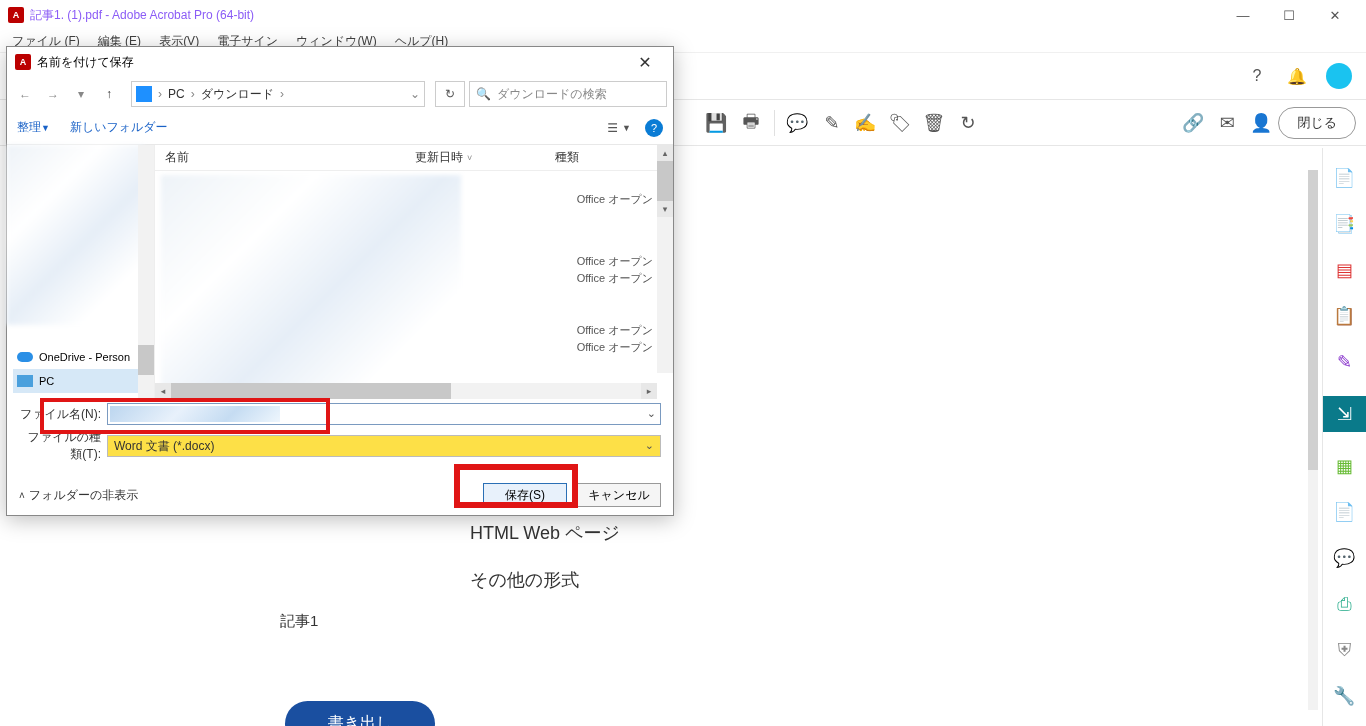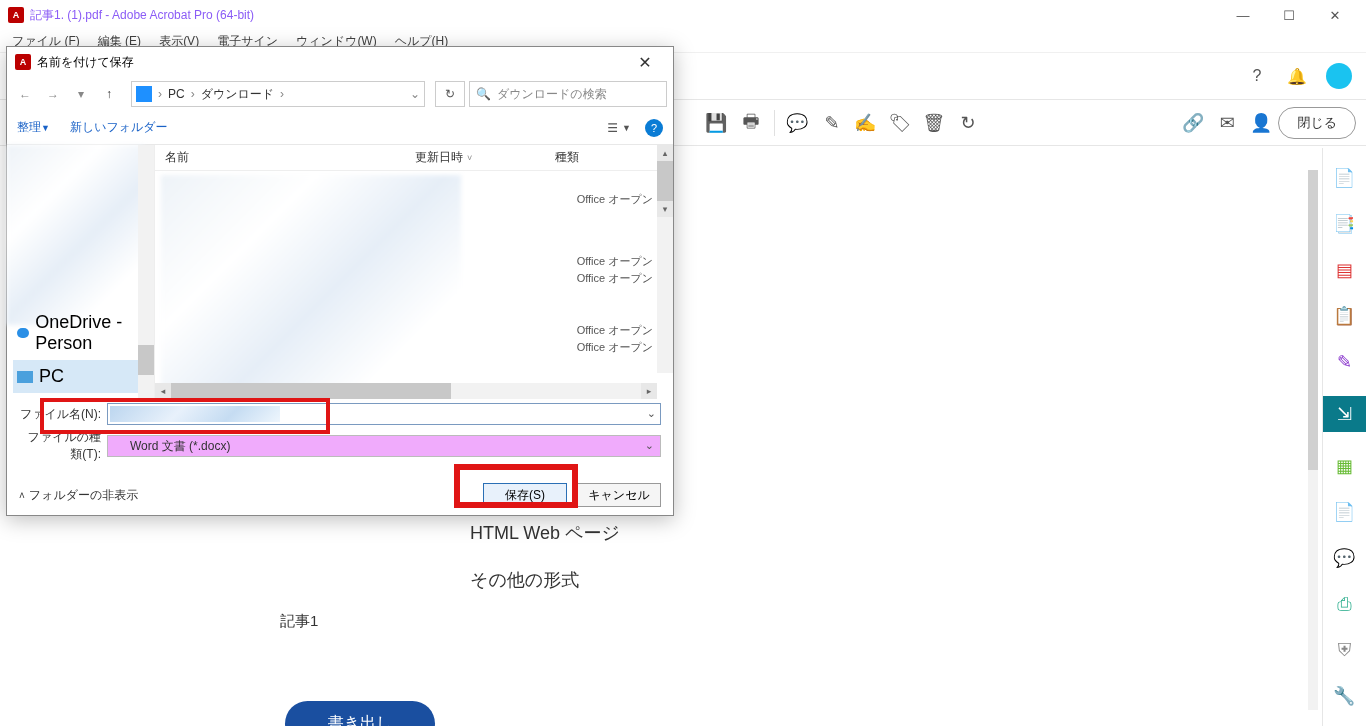--- a/index.html
+++ b/index.html
@@ -71,21 +71,21 @@
 .dlgtoolbar { height:34px; border-bottom:1px solid #e8e8e8; display:flex; align-items:center; padding:0 10px; gap:20px;}
 .dlgtoolbar .lnk{ color:#1a62c7; font-size:12px; display:flex; align-items:center; gap:0;}
 .dlgtoolbar .right { margin-left:auto; display:flex; align-items:center; gap:14px;}
 .dlgtoolbar .viewbtn{display:flex;align-items:center;gap:4px;color:#555;}
 .dlgtoolbar .help{width:18px;height:18px;border-radius:50%;background:#0a7cd5;color:#fff;display:flex;align-items:center;justify-content:center;font-size:11px;}
 
 .dlgbody { display:flex; height:254px; position:relative;}
 .navpane { width:148px; border-right:1px solid #eee; position:relative; background:#fff;}
 .navpane .blur { position:absolute; top:0;left:0;right:10px;height:180px; background:linear-gradient(135deg,#eef3f8,#fff 30%,#e6eef7 55%,#fff 80%); filter:blur(2px);}
 .navpane .items { position:absolute; bottom:6px; left:6px; right:0;}
-.navpane .item { display:flex; align-items:center; gap:6px; padding:6px 4px; font-size:18px;}
+.navpane .item { display:flex; align-items:center; gap:6px; padding:6px 4px; font-size:11px;}
 .navpane .item.sel { background:#d6e8f7;}
 .navpane .cloud{width:16px;height:10px;background:#2a8fe6;border-radius:6px;}
 .navpane .pc{width:16px;height:12px;background:#4aa0dd;}
 .navpane .vscroll{position:absolute;right:0;top:0;width:16px;height:100%;background:#f2f2f2;}
 .navpane .vscroll .th{width:100%;height:30px;background:#c8c8c8;margin-top:200px;}
 
 .filepane { flex:1; position:relative; }
 .filepane .hdr { height:26px; border-bottom:1px solid #eee; display:flex; align-items:center; font-size:12px; color:#333;}
 .filepane .hdr .col { padding:0 10px; display:flex;align-items:center;gap:4px;}
 .filepane .hdr .c1{width:250px;}
@@ -101,21 +101,21 @@
 .filepane .hscroll .l,.filepane .hscroll .r{width:16px;background:#e8e8e8;display:flex;align-items:center;justify-content:center;font-size:9px;color:#666;}
 .filepane .hscroll .tr{flex:1;}
 .filepane .hscroll .th{position:absolute;left:16px;width:280px;height:100%;background:#c8c8c8;}
 
 .fieldrows { padding:4px 12px 0 12px;}
 .fr { display:flex; align-items:center; margin-bottom:4px;}
 .fr label{ width:88px; text-align:right; padding-right:6px; font-size:12px; color:#333;}
 .fr .inp { flex:1; height:22px; border:1px solid #7a9ac0; background:#fff; position:relative;}
 .fr .inp .sel{ position:absolute;left:2px;top:2px;bottom:2px;width:170px;background:linear-gradient(135deg,#bcd6ef,#e8f1fb 40%,#c5dcf2 70%,#eef6fd);}
 .fr .inp .dd{position:absolute;right:4px;top:3px;color:#555;font-size:11px;}
-.fr .combo{ flex:1; height:22px; border:1px solid #bbb; background:#f0abfc; font-size:12px; color:#333; padding:2px 22px; position:relative;}
+.fr .combo{ flex:1; height:22px; border:1px solid #bbb; background:#fde047; font-size:12px; color:#333; padding:2px 6px; position:relative;}
 .fr .combo .dd{position:absolute;right:6px;top:3px;color:#555;font-size:11px;}
 
 .redbox1{ border:4px solid #e01515; position:absolute; left:40px; top:398px; width:290px; height:36px; z-index:60;}
 .redbox2{ border:6px solid #e01515; position:absolute; left:454px; top:464px; width:124px; height:44px; z-index:60;}
 
 .dlgfooter { display:flex; align-items:center; padding:16px 12px 0 12px;}
 .dlgfooter .hide{ font-size:12px; color:#333; display:flex;align-items:center;gap:4px;}
 .dlgfooter .btns{ margin-left:auto; display:flex; gap:10px;}
 .dlgfooter button{ width:84px; height:24px; font-size:12px; border:1px solid #999; background:#f5f5f5;}
 .dlgfooter button.primary{ border:1px solid #2a6fb5; background:#e8f1fb;}

